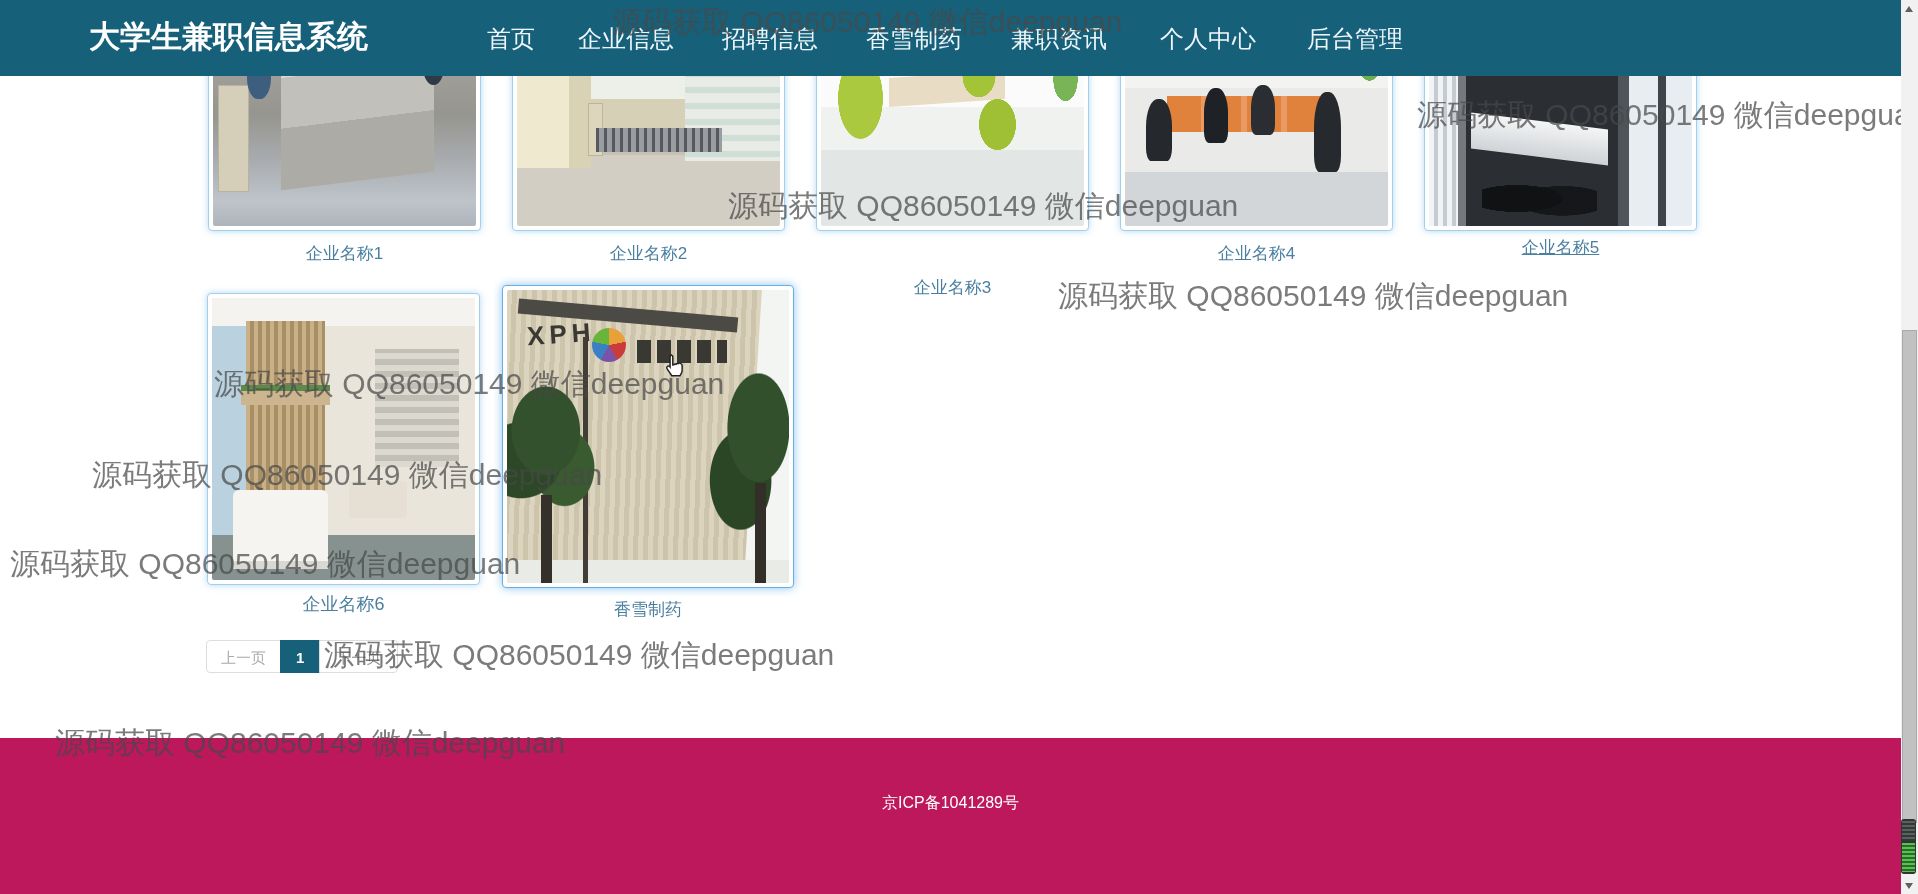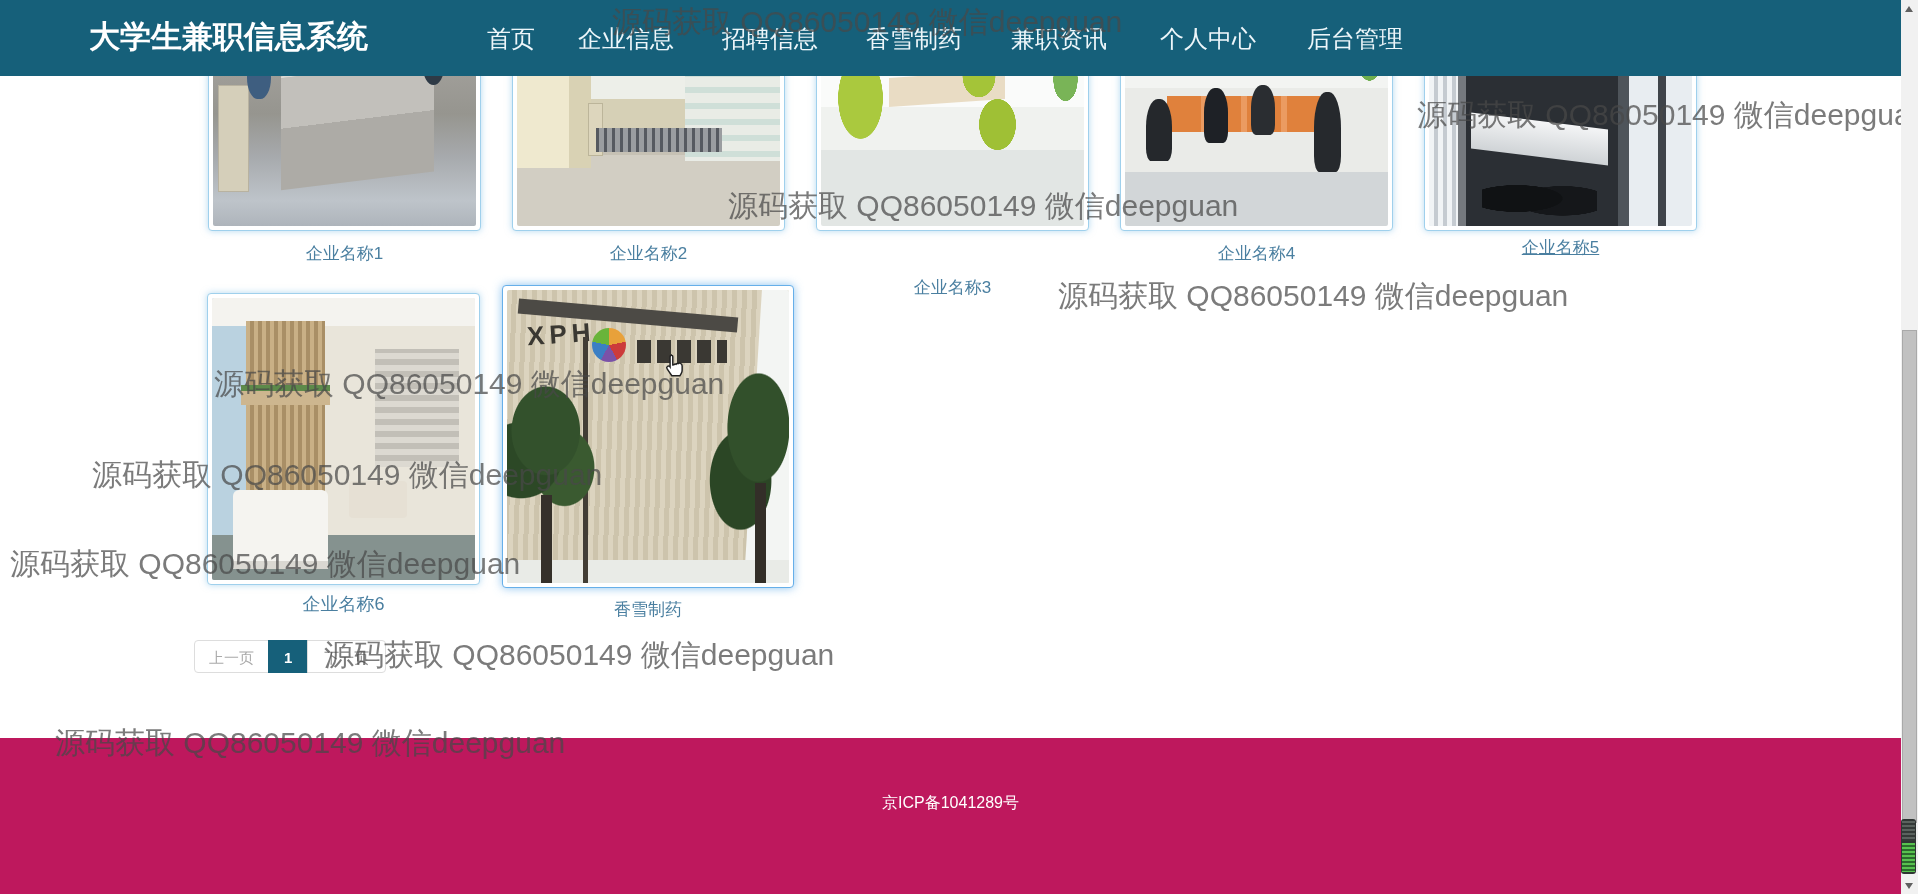--- a/index.html
+++ b/index.html
@@ -86,21 +86,21 @@
   .p7-xph{left:7%;top:10%;color:#3a3832;font-weight:bold;font-size:26px;letter-spacing:5px;transform:rotate(-4deg);}
   .p7-logo{left:30%;top:13%;width:34px;height:34px;border-radius:50%;background:conic-gradient(#e8a13a 0 22%,#cc3b3b 22% 42%,#7a52a8 42% 58%,#3b7fc4 58% 78%,#69b43a 78% 100%);}
   .p7-sign{left:46%;top:17%;width:32%;height:8%;background:repeating-linear-gradient(90deg,#3a3833 0 14px,rgba(0,0,0,0) 14px 20px);}
   .p7-pole{left:27%;top:16%;width:5px;height:84%;background:#423d35;}
   .p7-tr1{left:-6%;top:28%;width:44%;height:50%;background:radial-gradient(ellipse at 45% 40%,#33512c 0 35%,transparent 36%),radial-gradient(ellipse at 25% 60%,#2c4826 0 30%,transparent 31%),radial-gradient(ellipse at 60% 65%,#3a5a30 0 28%,transparent 29%);}
   .p7-trk1{left:12%;bottom:0;width:4%;height:30%;background:#35302a;}
   .p7-tr2{right:-8%;top:26%;width:42%;height:60%;background:radial-gradient(ellipse at 55% 35%,#32502b 0 33%,transparent 34%),radial-gradient(ellipse at 40% 65%,#2b4625 0 30%,transparent 31%);}
   .p7-trk2{right:8%;bottom:0;width:4%;height:34%;background:#332e28;}
 
   
-  .pagination{position:absolute;left:194px;top:640px;display:flex;z-index:3;}
+  .pagination{position:absolute;left:206px;top:640px;display:flex;z-index:3;}
   .page-btn{height:33px;line-height:33px;font-size:15px;background:#ffffff;border:1px solid #dddddd;box-sizing:border-box;text-align:center;cursor:pointer;}
   .pg-prev{padding:0 14px;color:#aaaaaa;border-radius:4px 0 0 4px;}
   .pg-cur{padding:0 15px;background:#16607a;border-color:#16607a;color:#ffffff;font-weight:bold;margin-left:-1px;}
   .pg-next{padding:0 16px;color:#8a8a8a;border-radius:0 4px 4px 0;margin-left:-1px;}
 
   
   .footer{position:absolute;left:0;top:738px;width:1901px;height:156px;background:#be185d;z-index:5;}
   .icp{margin-top:55px;text-align:center;color:#ffffff;font-size:16px;}
 
   

